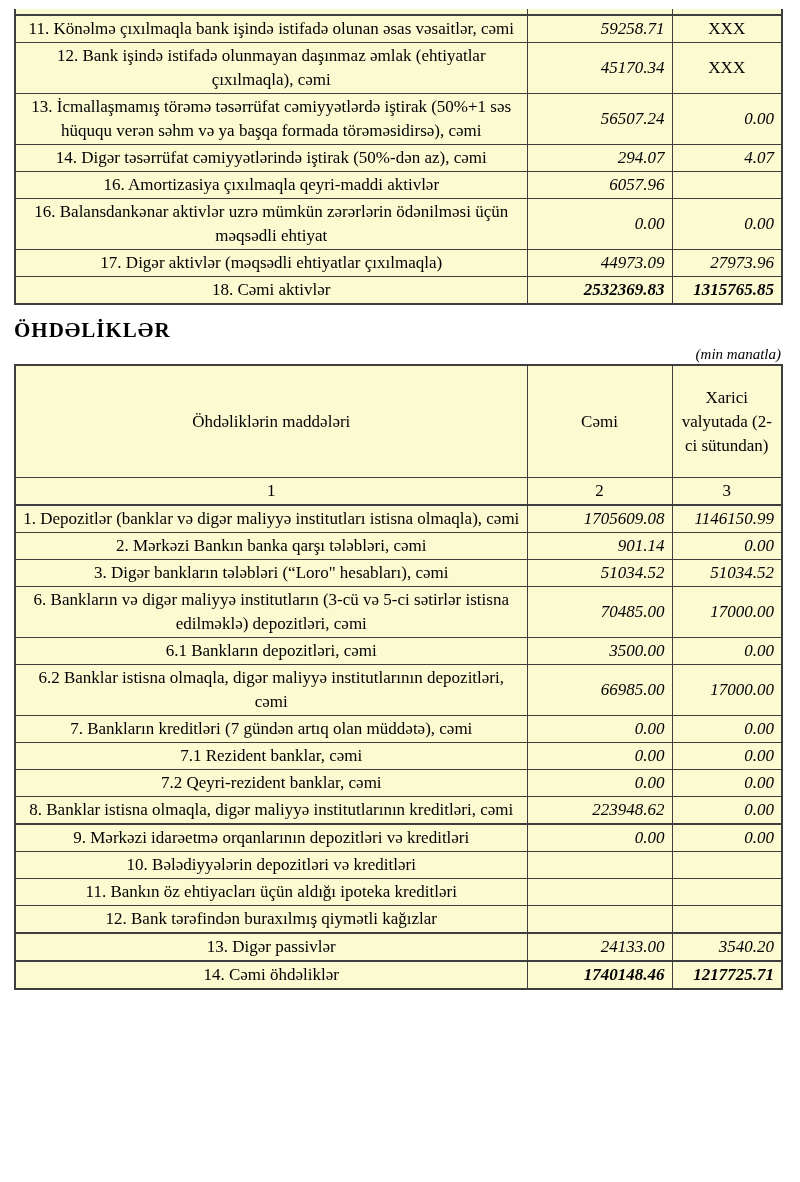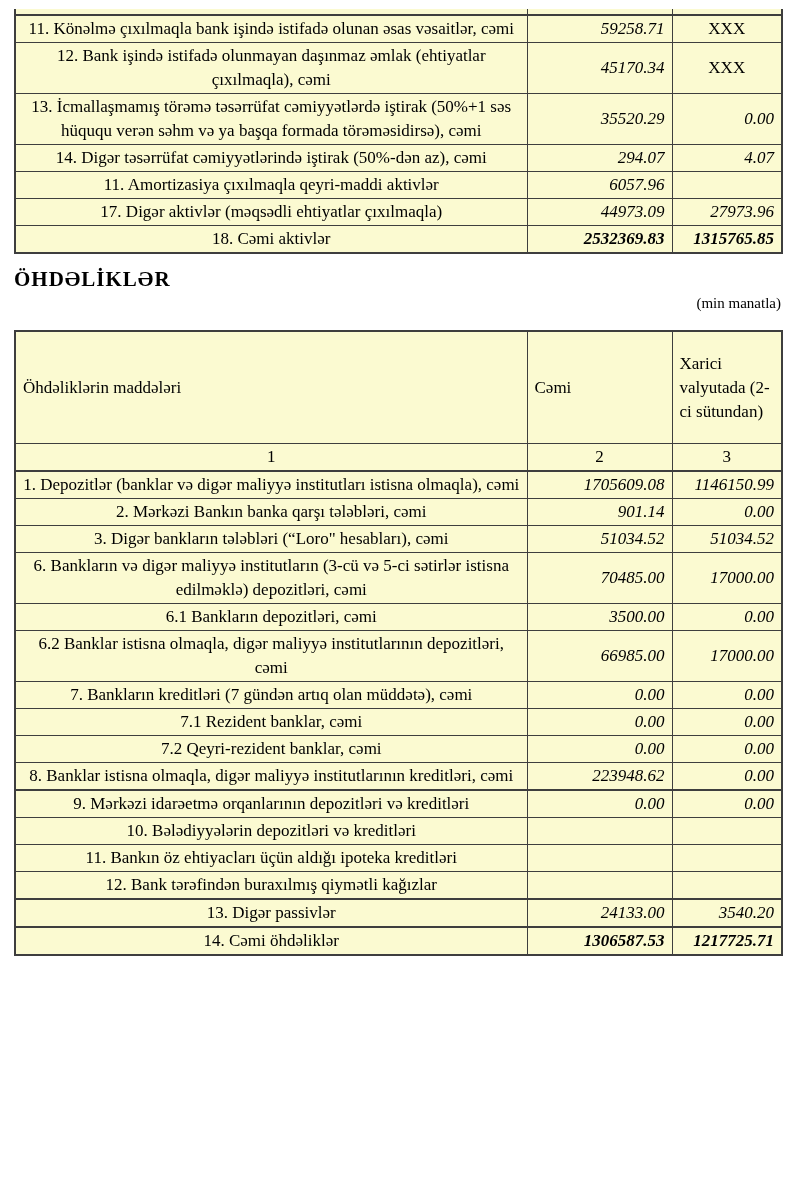--- a/index.html
+++ b/index.html
@@ -43,26 +43,27 @@
   .section-title {
     margin: 13px 14px 0 14px;
     width: 767px;
     text-align: left;
     font-size: 21px;
     font-weight: bold;
     letter-spacing: 1px;
   }
   .unit-note {
     width: 767px;
-    margin: 3px 14px 18px 14px;
+    margin: 3px 14px 1px 14px;
     text-align: right;
+    font-style: italic;
     font-size: 15px;
     line-height: 17px;
   }
-  .header-row td { height: 109px; text-align: left; }
+  .header-row td { height: 109px; text-align: center; }
   .index-row td { text-align: center; border-bottom: 2px solid #3e3e3e; }
 </style>
 </head>
 <body>
 
 <table class="tbl" id="assets-table">
   <colgroup>
     <col class="c-label">
       <col class="c-total">
       <col class="c-foreign">
@@ -80,32 +81,37 @@
         <td class="num">59258.71</td>
         <td class="center">XXX</td>
       </tr>
       <tr>
         <td class="label-cell">12. Bank işində istifadə olunmayan daşınmaz əmlak (ehtiyatlar çıxılmaqla), cəmi</td>
         <td class="num">45170.34</td>
         <td class="center">XXX</td>
       </tr>
       <tr>
         <td class="label-cell">13. İcmallaşmamış törəmə təsərrüfat cəmiyyətlərdə iştirak (50%+1 səs hüququ verən səhm və ya başqa formada törəməsidirsə), cəmi</td>
-        <td class="num">35520.29</td>
+        <td class="num">56507.24</td>
         <td class="num">0.00</td>
       </tr>
       <tr>
         <td class="label-cell">14. Digər təsərrüfat cəmiyyətlərində iştirak (50%-dən az), cəmi</td>
         <td class="num">294.07</td>
         <td class="num">4.07</td>
       </tr>
       <tr>
-        <td class="label-cell">11. Amortizasiya çıxılmaqla qeyri-maddi aktivlər</td>
+        <td class="label-cell">16. Amortizasiya çıxılmaqla qeyri-maddi aktivlər</td>
         <td class="num white">6057.96</td>
         <td class="num white"></td>
+      </tr>
+      <tr>
+        <td class="label-cell">16. Balansdankənar aktivlər uzrə mümkün zərərlərin ödənilməsi üçün məqsədli ehtiyat</td>
+        <td class="num">0.00</td>
+        <td class="num">0.00</td>
       </tr>
       <tr>
         <td class="label-cell">17. Digər aktivlər (məqsədli ehtiyatlar çıxılmaqla)</td>
         <td class="num">44973.09</td>
         <td class="num">27973.96</td>
       </tr>
       <tr class="bold-row">
         <td class="label-cell">18. Cəmi aktivlər</td>
         <td class="num">2532369.83</td>
         <td class="num">1315765.85</td>
@@ -205,17 +211,17 @@
         <td class="num white"></td>
         <td class="num white"></td>
       </tr>
       <tr class="thick-top">
         <td class="label-cell">13. Digər passivlər</td>
         <td class="num">24133.00</td>
         <td class="num">3540.20</td>
       </tr>
       <tr class="thick-top bold-row">
         <td class="label-cell">14. Cəmi öhdəliklər</td>
-        <td class="num">1306587.53</td>
+        <td class="num">1740148.46</td>
         <td class="num">1217725.71</td>
       </tr>
     </tbody>
 </table>
 
 </body></html>

